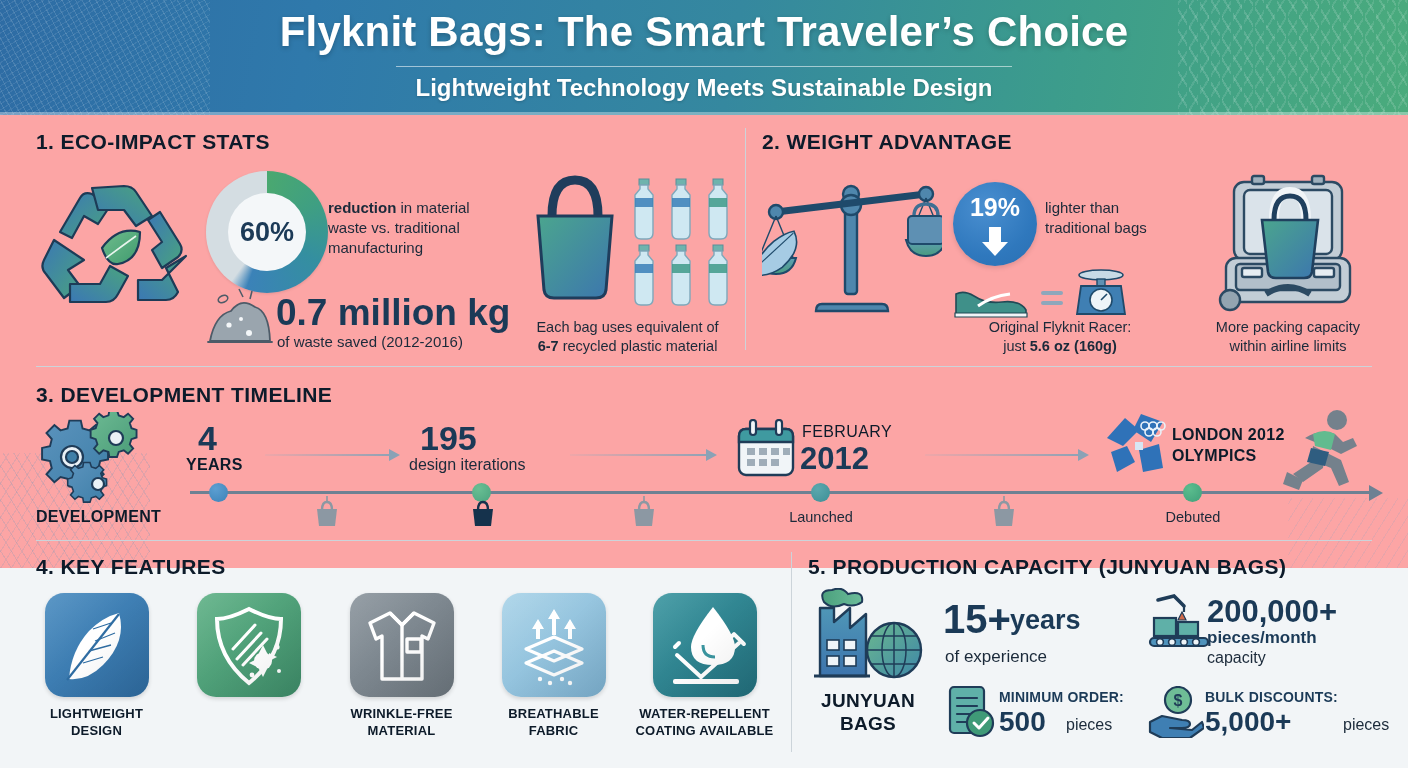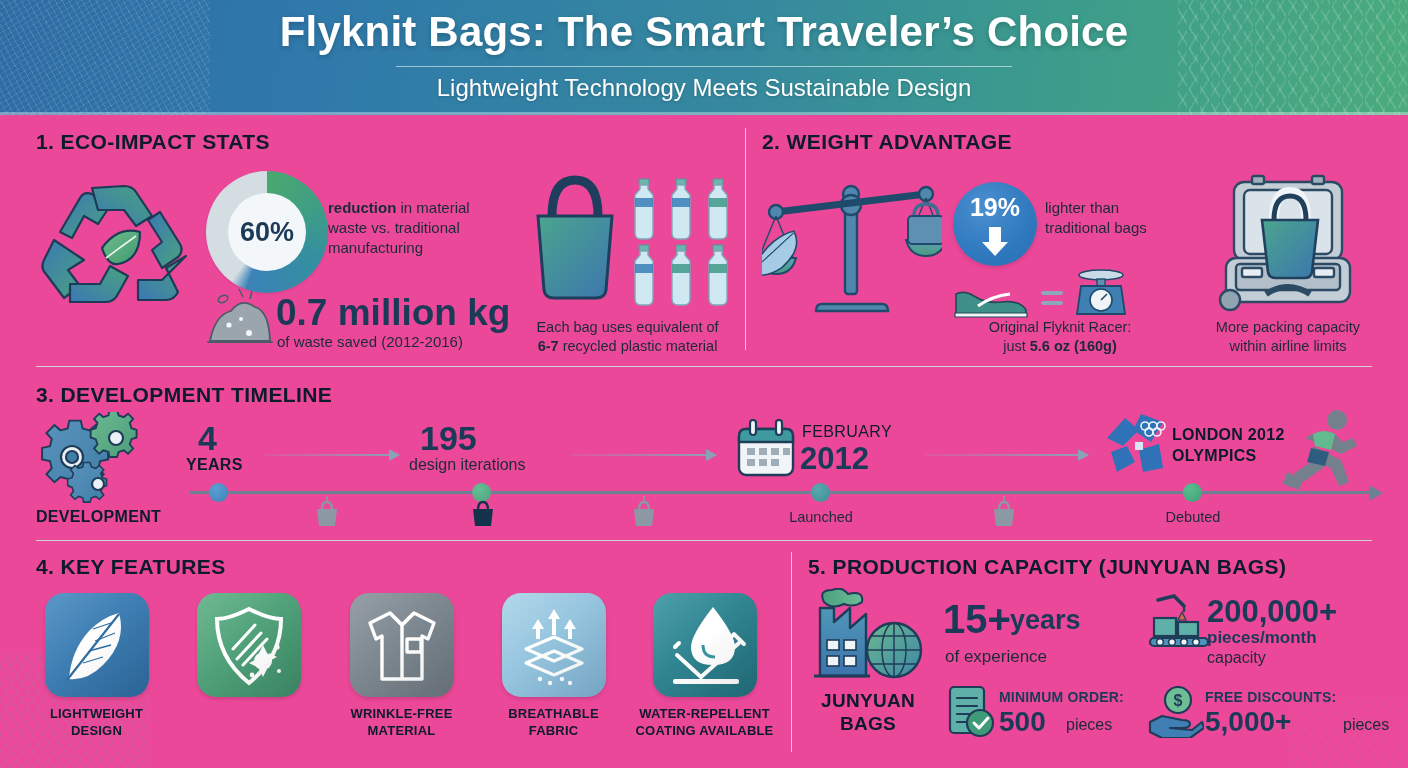--- a/index.html
+++ b/index.html
@@ -2,21 +2,21 @@
 <html><head>
 <meta charset="utf-8">
 <style>
   * { margin:0; padding:0; box-sizing:border-box; }
   html,body { width:1408px; height:768px; overflow:hidden; }
   body {
     font-family:"Liberation Sans", sans-serif;
     background:#f2f5f7;
     color:#16263a;
   }
-  #page { position:relative; width:1408px; height:768px; background:#ec4899; }
+  #page { position:relative; width:1408px; height:568px; background:#fca5a5; }
 
   
   .header {
     position:absolute; left:0; top:0; width:1408px; height:115px;
     background:linear-gradient(100deg,#2e6ca4 0%,#2f79ab 22%,#35889f 52%,#3c9c8c 75%,#4aab7c 100%);
     overflow:hidden;
   }
   .hdr-pat-l {
     position:absolute; left:0; top:0; width:210px; height:115px;
     background-image:
@@ -36,21 +36,21 @@
     position:absolute; left:0; top:8px; width:1408px; text-align:center;
     font-size:42px; font-weight:bold; color:#ffffff; letter-spacing:.2px;
     text-shadow:0 2px 5px rgba(0,0,0,.22);
   }
   .hdr-rule {
     position:absolute; left:396px; top:66px; width:616px; height:1px;
     background:rgba(255,255,255,.55);
   }
   .hdr-sub {
     position:absolute; left:0; top:74px; width:1408px; text-align:center;
-    font-size:24px; color:#ffffff; text-shadow:0 1px 3px rgba(0,0,0,.2);
+    font-size:24px; color:#ffffff; text-shadow:0 1px 3px rgba(0,0,0,.2);font-weight:bold;
   }
   .hdr-bottom { position:absolute; left:0; bottom:0; width:1408px; height:3px; background:rgba(255,255,255,.35); }
 
   
   .sec-title {
     position:absolute; font-size:21px; font-weight:bold; color:#0d1b2a;
     letter-spacing:.4px; white-space:nowrap;
   }
   .hdiv { position:absolute; height:1px; background:#ccd4da; }
   .vdiv { position:absolute; width:1px; background:#ccd4da; }
@@ -685,17 +685,17 @@
   </svg>
   <div class="p-minord">MINIMUM ORDER:</div>
   <div class="p-500">500</div>
   <div class="p-pieces1">pieces</div>
 
   <svg style="position:absolute; left:1148px; top:686px;" width="56" height="52" viewBox="0 0 56 52">
     <circle cx="30" cy="14" r="13" fill="#6fbd96" stroke="#1f3c58" stroke-width="2.2"></circle>
     <text x="30" y="20" text-anchor="middle" font-size="16" font-weight="bold" fill="#1f3c58" font-family="Liberation Sans, sans-serif">$</text>
     <path d="M2 36 L14 30 L34 34 Q42 34 42 38 Q42 42 34 42 L22 42 L44 44 L54 36 L56 42 L42 52 L14 52 L2 46 Z" fill="#3f7fb3" stroke="#1f3c58" stroke-width="2.2" stroke-linejoin="round"></path>
   </svg>
-  <div class="p-bulk">FREE DISCOUNTS:</div>
+  <div class="p-bulk">BULK DISCOUNTS:</div>
   <div class="p-5000">5,000+</div>
   <div class="p-pieces2">pieces</div>
 
 </div>
 
 </body></html>

